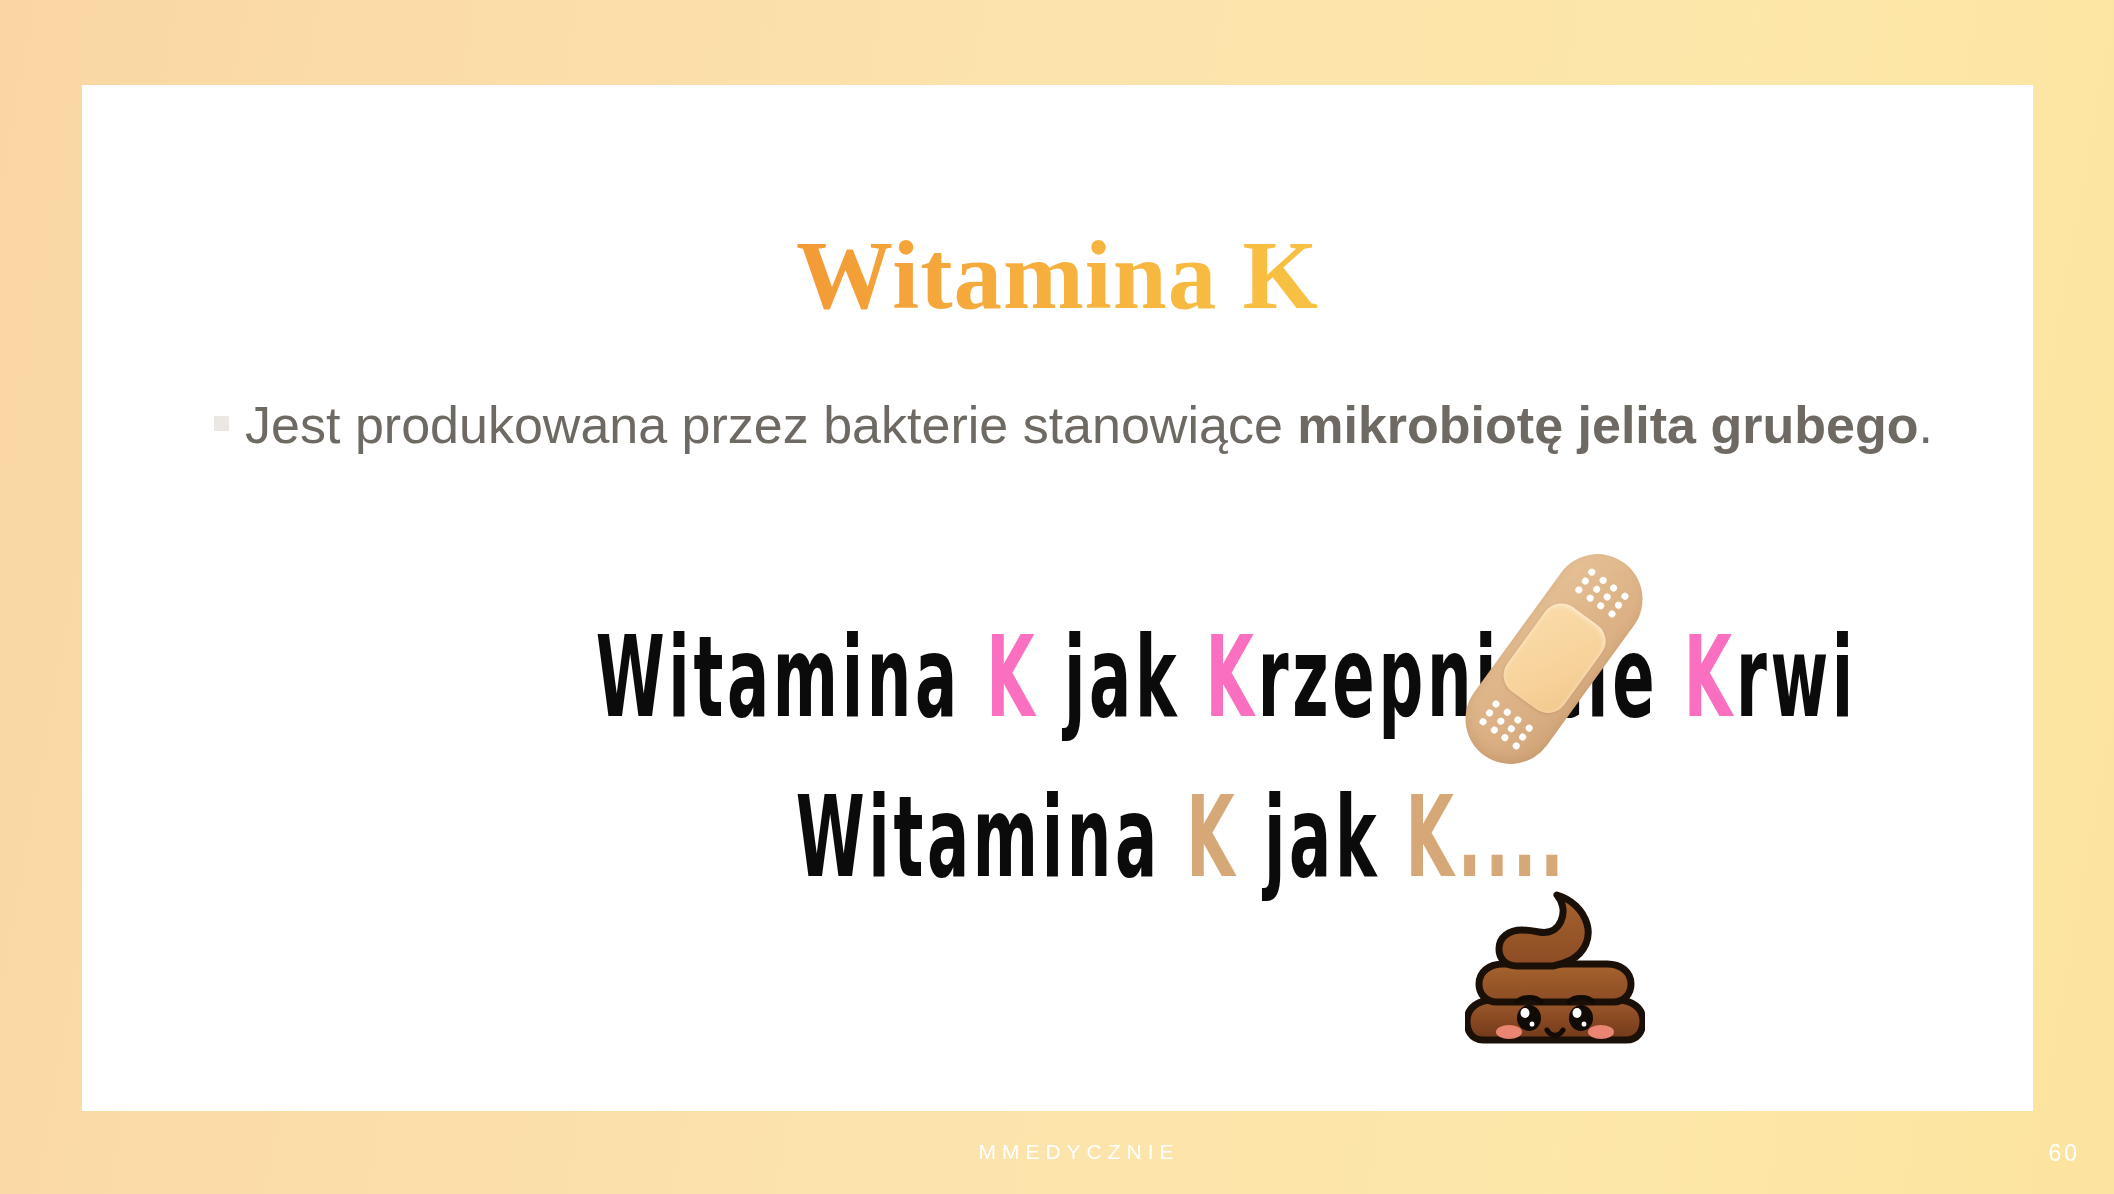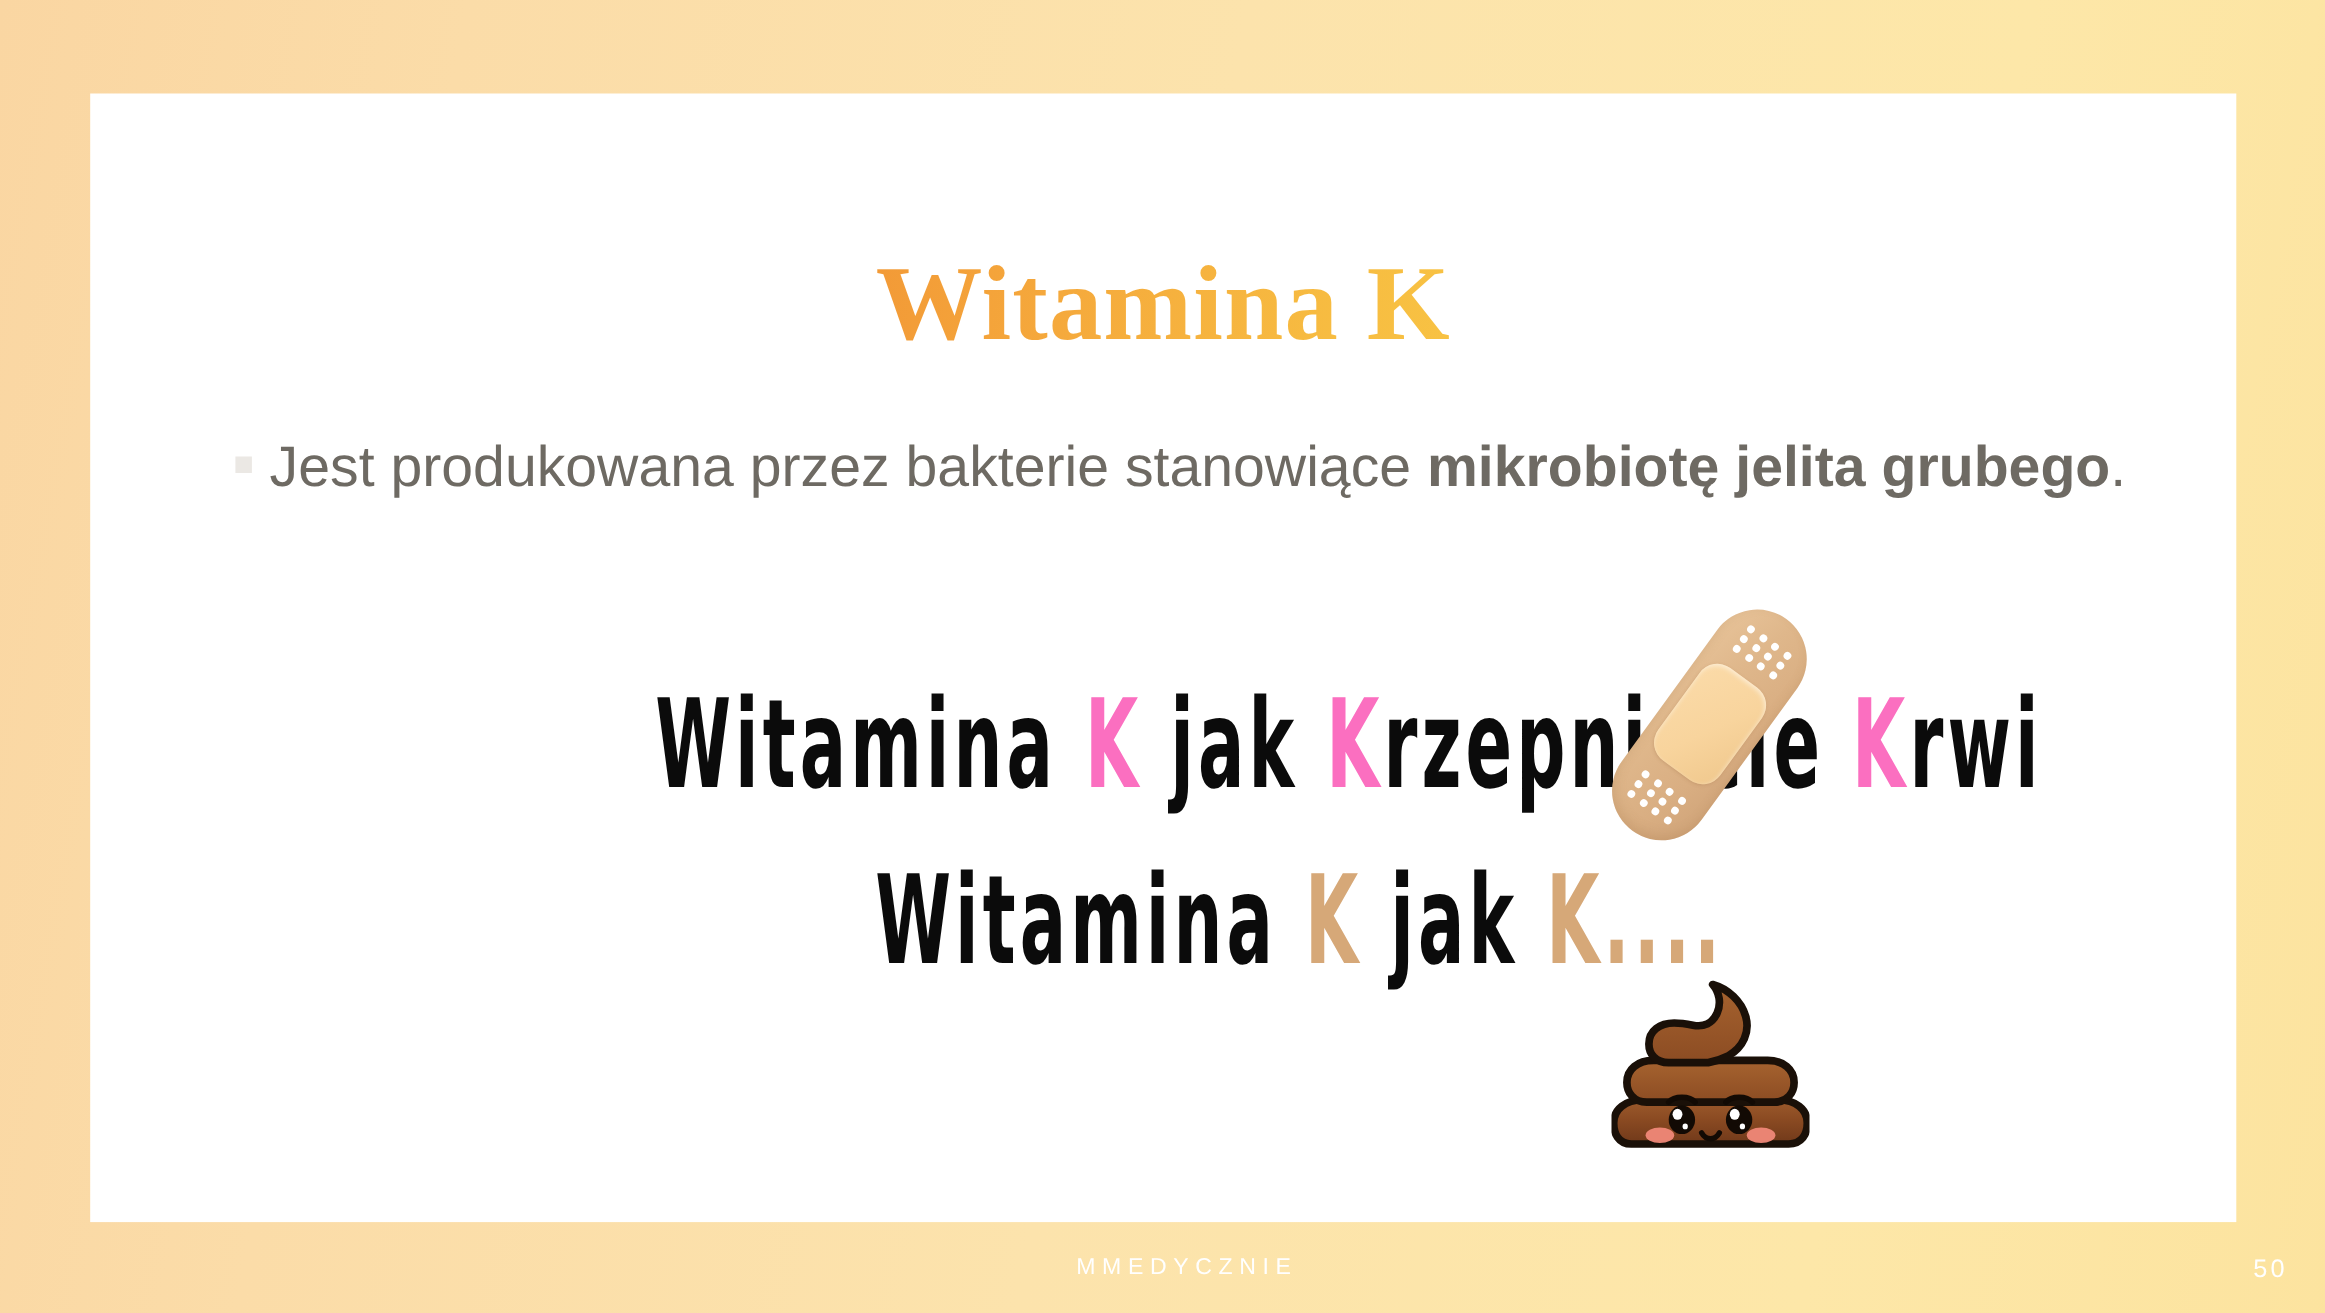--- a/index.html
+++ b/index.html
@@ -293,15 +293,15 @@
         <ellipse cx="136" cy="142" rx="13" ry="7" fill="#F08878" opacity="0.95"></ellipse>
 
         <path d="M82 140 C86 147 94 147 98 140" fill="none" stroke="#120A04" stroke-width="5" stroke-linecap="round"></path>
       </svg>
     </div>
 
   </div>
 
   <div class="footer-brand">MMEDYCZNIE</div>
 
-  <div class="page-number">50</div>
+  <div class="page-number">60</div>
 
 </div>
 
 </body></html>

